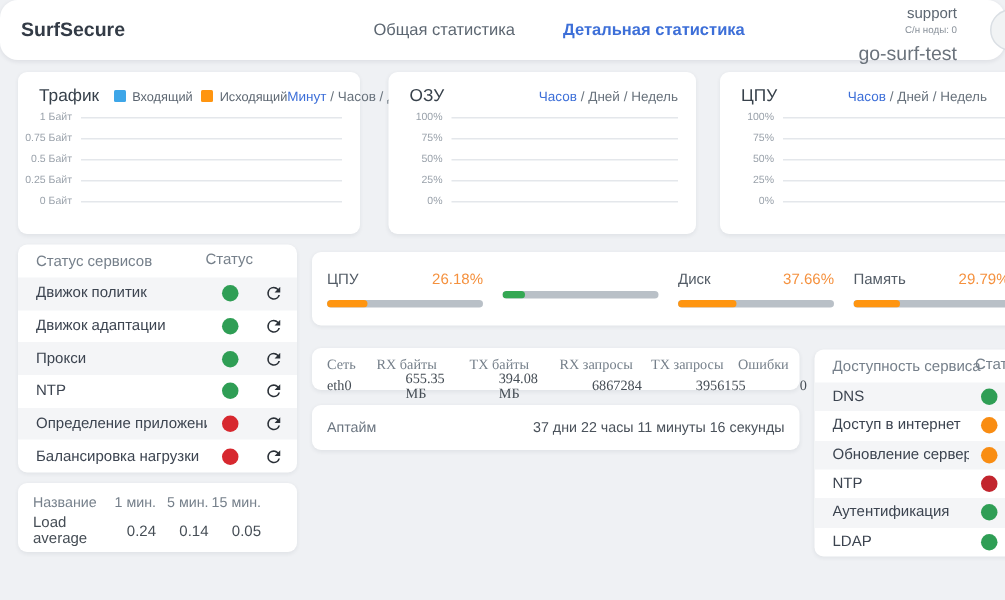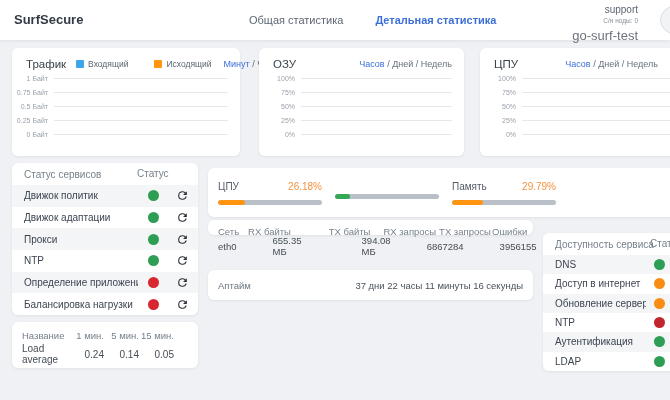--- a/index.html
+++ b/index.html
@@ -2,55 +2,55 @@
 <html><head>
 <meta charset="utf-8">
 <style>
   * { margin:0; padding:0; box-sizing:border-box; }
   html,body { background:#e9ebee; }
   body { font-family:"Liberation Sans", sans-serif; }
   .screen { position:relative; width:670px; height:400px; background:#eff1f4; overflow:hidden; }
 
   
   .topbar { position:absolute; left:0; top:0; width:670px; height:40px; background:#fff;
-            box-shadow:0 1px 3px rgba(20,30,45,.08); z-index:5; }
+            box-shadow:0 1px 3px rgba(20,30,45,.08); z-index:5;border-radius:12px; }
   .brand { position:absolute; left:14px; top:12px; font-size:13px; font-weight:700; color:#333b46; }
   .tabs { position:absolute; left:249px; top:0; height:40px; display:flex; align-items:center; gap:32px; }
   .tab { font-size:11px; color:#5d6772; cursor:pointer; white-space:nowrap; }
   .tab.active { color:#3d6fd8; font-weight:700; }
   .userbox { position:absolute; right:32px; top:4px; text-align:right; line-height:1.25; }
   .user-name { font-size:10px; color:#5d6772; }
   .user-serial { font-size:6.5px; color:#8a929b; }
   .user-node { font-size:13px; color:#6b737c; margin-top:3px; }
   .avatar { position:absolute; left:660px; top:6px; width:28px; height:28px; border-radius:50%;
             background:#f1f3f4; border:1px solid #dadfe4; }
 
   
   .card { position:absolute; background:#fff; border-radius:6px; box-shadow:0 1px 3px rgba(25,39,52,.07); }
   #card-traffic { left:12px; top:48px; width:228px; height:108px; }
   #card-ram     { left:259px; top:48px; width:205px; height:108px; }
   #card-cpu     { left:480px; top:48px; width:206px; height:108px; }
   #card-services{ left:12px; top:163px; width:186px; height:152px; display:flex; flex-direction:column; overflow:hidden; }
   #card-metrics { left:208px; top:168px; width:480px; height:49px; display:flex; align-items:center;
                   padding:0 10px; gap:13px; }
-  #card-network { left:208px; top:220px; width:325px; height:15px; padding:3px 10px 0; }
+  #card-network { left:208px; top:232px; width:325px; height:28px; padding:3px 10px 0;font-family:Liberation Serif, serif; }
   #card-uptime  { left:208px; top:270px; width:325px; height:30px; display:flex; align-items:center;
                   justify-content:space-between; padding:0 10px; }
   #card-avail   { left:543px; top:233px; width:160px; height:138px; display:flex; flex-direction:column; overflow:hidden; }
   #card-load    { left:12px; top:322px; width:186px; height:46px; padding:4px 10px 0; }
 
   
   .chart-head { display:flex; align-items:center; padding:9px 12px 0 14px; height:22px; }
   .chart-title { font-size:11.5px; color:#37414b; }
-  .legend { display:flex; align-items:center; gap:26px; margin-left:10px; }
+  .legend { display:flex; align-items:center; gap:6px; margin-left:10px; }
   .legend-item { display:flex; align-items:center; gap:4px; font-size:8.5px; color:#5b6570; }
   .sq { display:inline-block; width:8px; height:8px; border-radius:1px; }
   .ranges { margin-left:auto; font-size:9px; color:#68727c; white-space:nowrap; }
   .range { cursor:pointer; color:#68727c; text-decoration:none; }
-  .range.active { color:#3d6fd8;padding-left:12px; }
+  .range.active { color:#3d6fd8; }
   .range + .range::before { content:" / "; color:#68727c; }
   .ticks { margin-top:1px; }
   .tick { display:flex; align-items:center; height:14px; padding-right:12px; }
   .tick-label { width:42px; text-align:right; font-size:7px; color:#9aa2ab; padding-right:6px; }
   .tick-line { flex:1; border-top:1px solid #e4e7eb; }
 
   
   .list-head { position:relative; display:flex; align-items:center; font-size:10px; color:#76808b;
                padding:0 12px; flex:0 0 22px; }
   .list-head .h2 { position:absolute; top:5px; }
@@ -73,21 +73,21 @@
   .metric-top { display:flex; justify-content:space-between; align-items:baseline; font-size:10px; }
   .metric-label { color:#535c66; }
   .metric-value { font-weight:400; }
   .metric-bar { position:relative; height:5px; border-radius:3px; background:#b9c0c7; margin-top:8px; overflow:hidden; }
   .metric-fill { position:absolute; left:0; top:0; height:100%; border-radius:3px; }
 
   
   .net-head, .net-row { display:flex; align-items:center; }
   .net-head { font-size:9.5px; color:#76808b; height:13px; margin-top:2px; }
   .net-row { font-size:9.5px; color:#454d55; height:14px; margin-top:1px;gap:36px; }
-  .c0{width:33px;} .c1{width:62px;} .c2{width:60px;margin-left:24px;} .c3{width:61px;} .c4{width:58px;} .c5{width:31px;}
+  .c0{width:33px;} .c1{width:62px;} .c2{width:60px;} .c3{width:61px;} .c4{width:58px;} .c5{width:31px;}
 
   
   .uptime-label { font-size:9.5px; color:#6b7580; }
   .uptime-value { font-size:9.5px; color:#4a525b; }
 
   
   .load-head, .load-row { display:flex; align-items:center; }
   .load-head { font-size:9.5px; color:#76808b; height:18px; }
   .load-row { font-size:10px; color:#454d55; height:20px; }
   .lc0 { flex:1; }
@@ -314,20 +314,29 @@
           <i class="metric-fill" style="background: rgb(255, 149, 16); width: 26.18%;"></i>
         </div>
     </div>
     <div class="metric">
       <div class="metric-bar">
           <i class="metric-fill" style="background: rgb(52, 168, 83); width: 14.32%;"></i>
         </div>
     </div>
     <div class="metric">
       <div class="metric-top">
+        <span class="metric-label">Диск</span>
+        <span class="metric-value" style="color: rgb(245, 145, 62);">37.66%</span>
+      </div>
+      <div class="metric-bar">
+          <i class="metric-fill" style="background: rgb(255, 149, 16); width: 37.66%;"></i>
+        </div>
+    </div>
+    <div class="metric">
+      <div class="metric-top">
         <span class="metric-label">Память</span>
         <span class="metric-value" style="color: rgb(245, 145, 62);">29.79%</span>
       </div>
       <div class="metric-bar">
           <i class="metric-fill" style="background: rgb(255, 149, 16); width: 29.79%;"></i>
         </div>
     </div>
   </section>
 
   <section class="card" id="card-network">

